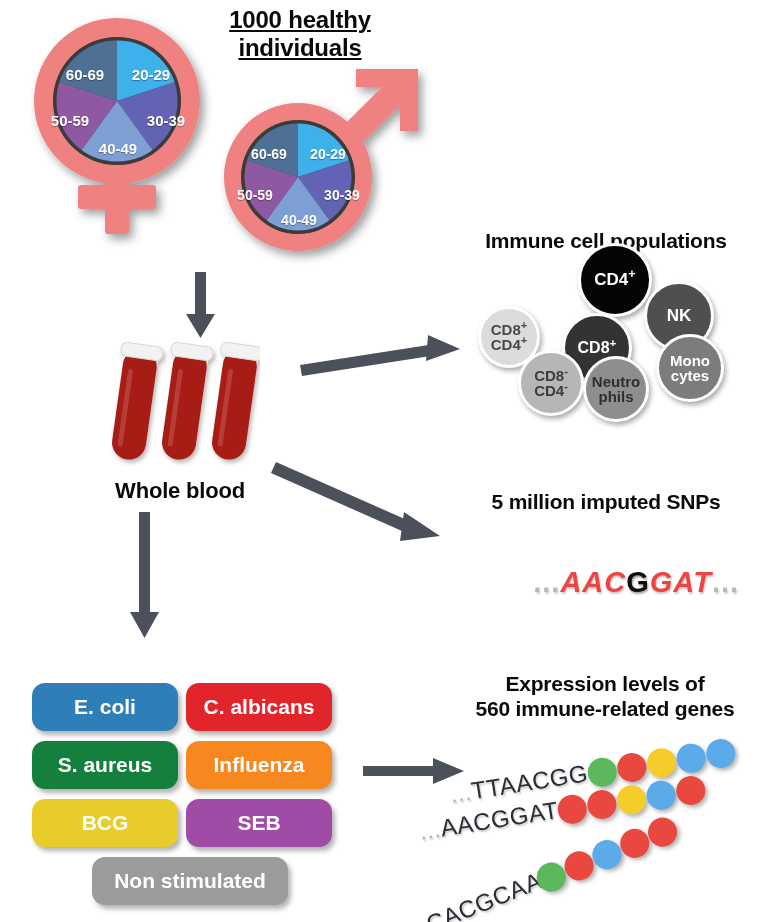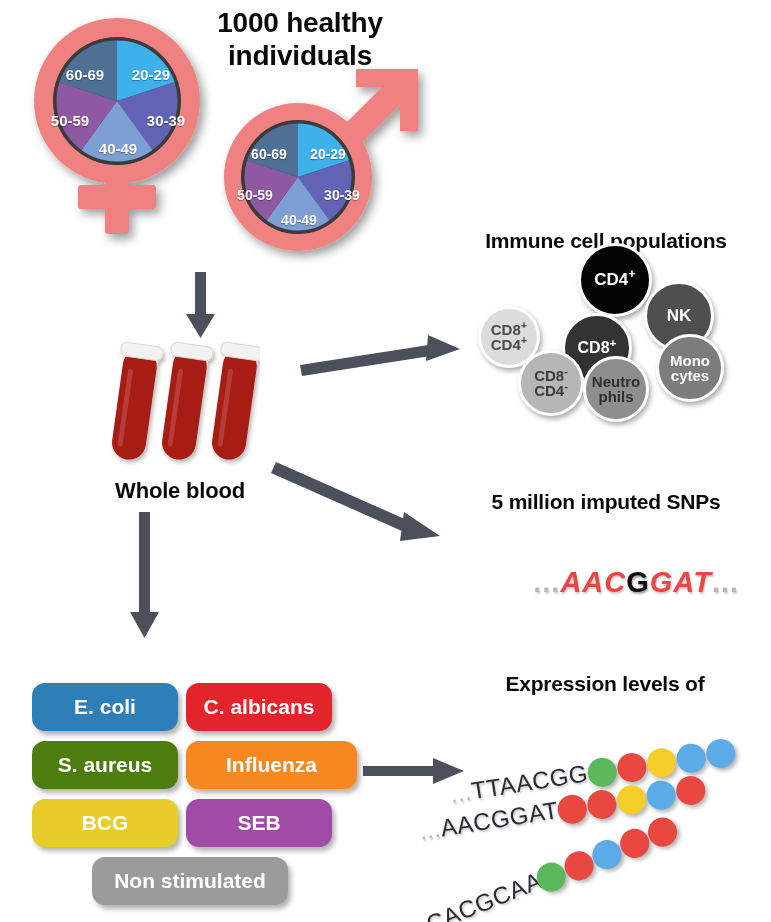--- a/index.html
+++ b/index.html
@@ -158,21 +158,21 @@
         </g>
       <circle cx="92" cy="115" r="55" fill="none" stroke="#3b3b3b" stroke-width="3"></circle>
     </svg>
     <div class="pie-label" style="left:122px;top:92px;font-size:14px;">20-29</div>
     <div class="pie-label" style="left:136px;top:133px;font-size:14px;">30-39</div>
     <div class="pie-label" style="left:93px;top:158px;font-size:14px;">40-49</div>
     <div class="pie-label" style="left:49px;top:133px;font-size:14px;">50-59</div>
     <div class="pie-label" style="left:63px;top:92px;font-size:14px;">60-69</div>
   </div>
 
-  <div class="abs heading" style="left:170px;top:6px;width:260px;font-size:28px;">
+  <div class="abs heading" style="left:170px;top:6px;width:260px;font-size:24px;text-decoration:underline;">
     <div>1000 healthy</div>
     <div>individuals</div>
   </div>
 
   <svg class="arrow-svg" style="left:180px;top:272px;" width="42" height="70">
     <g fill="#4b505b">
       <rect x="15" y="0" width="11" height="46"></rect>
       <polygon points="6,42 35,42 20.5,66"></polygon>
     </g>
   </svg>
@@ -288,39 +288,40 @@
   </div>
 
 
   <div id="stimuli-group">
       <div class="pill" style="left: 32px; top: 675px; width: 146px; height: 48px; background: rgb(46, 127, 184); font-size: 21px;">
         <span>E. coli</span>
       </div>
       <div class="pill" style="left: 186px; top: 675px; width: 146px; height: 48px; background: rgb(226, 36, 43); font-size: 21px;">
         <span>C. albicans</span>
       </div>
-      <div class="pill" style="left: 32px; top: 733px; width: 146px; height: 48px; background: #4d7c0f; font-size: 21px;">
+      <div class="pill" style="left: 32px; top: 733px; width: 146px; height: 48px; background: #15803d; font-size: 21px;">
         <span>S. aureus</span>
       </div>
-      <div class="pill" style="left: 186px; top: 733px; width: 171px; height: 48px; background: rgb(246, 136, 31); font-size: 21px;">
+      <div class="pill" style="left: 186px; top: 733px; width: 146px; height: 48px; background: rgb(246, 136, 31); font-size: 21px;">
         <span>Influenza</span>
       </div>
       <div class="pill" style="left: 32px; top: 791px; width: 146px; height: 48px; background: rgb(232, 204, 42); font-size: 21px;">
         <span>BCG</span>
       </div>
       <div class="pill" style="left: 186px; top: 791px; width: 146px; height: 48px; background: rgb(160, 75, 165); font-size: 21px;">
         <span>SEB</span>
       </div>
       <div class="pill" style="left: 92px; top: 849px; width: 196px; height: 48px; background: rgb(155, 155, 155); font-size: 21px;">
         <span>Non stimulated</span>
       </div>
     </div>
 
   <div class="abs heading" style="left:440px;top:672px;width:330px;font-size:21px;">
     <div>Expression levels of</div>
+    <div>560 immune-related genes</div>
   </div>
 
   <div id="strand-group">
       <div class="strand" style="left: 588px; top: 775px; transform: rotate(-9deg);">
         <div class="strand-seq" style="font-size: 24px; right: auto; top: -16px; transform: translateX(0px); position: absolute; white-space: pre; text-align: right; left: -140px; width: 140px;"><span class="fade">...</span><span>TTAACGG</span></div>
         <div class="bead" style="width: 29px; height: 29px; background: rgb(92, 184, 92); left: 0px; top: -15px;"></div>
         <div class="bead" style="width: 29px; height: 29px; background: rgb(232, 72, 63); left: 30px; top: -15px;"></div>
         <div class="bead" style="width: 29px; height: 29px; background: rgb(245, 205, 43); left: 60px; top: -15px;"></div>
         <div class="bead" style="width: 29px; height: 29px; background: rgb(91, 171, 232); left: 90px; top: -15px;"></div>
         <div class="bead" style="width: 29px; height: 29px; background: rgb(91, 171, 232); left: 120px; top: -15px;"></div>

